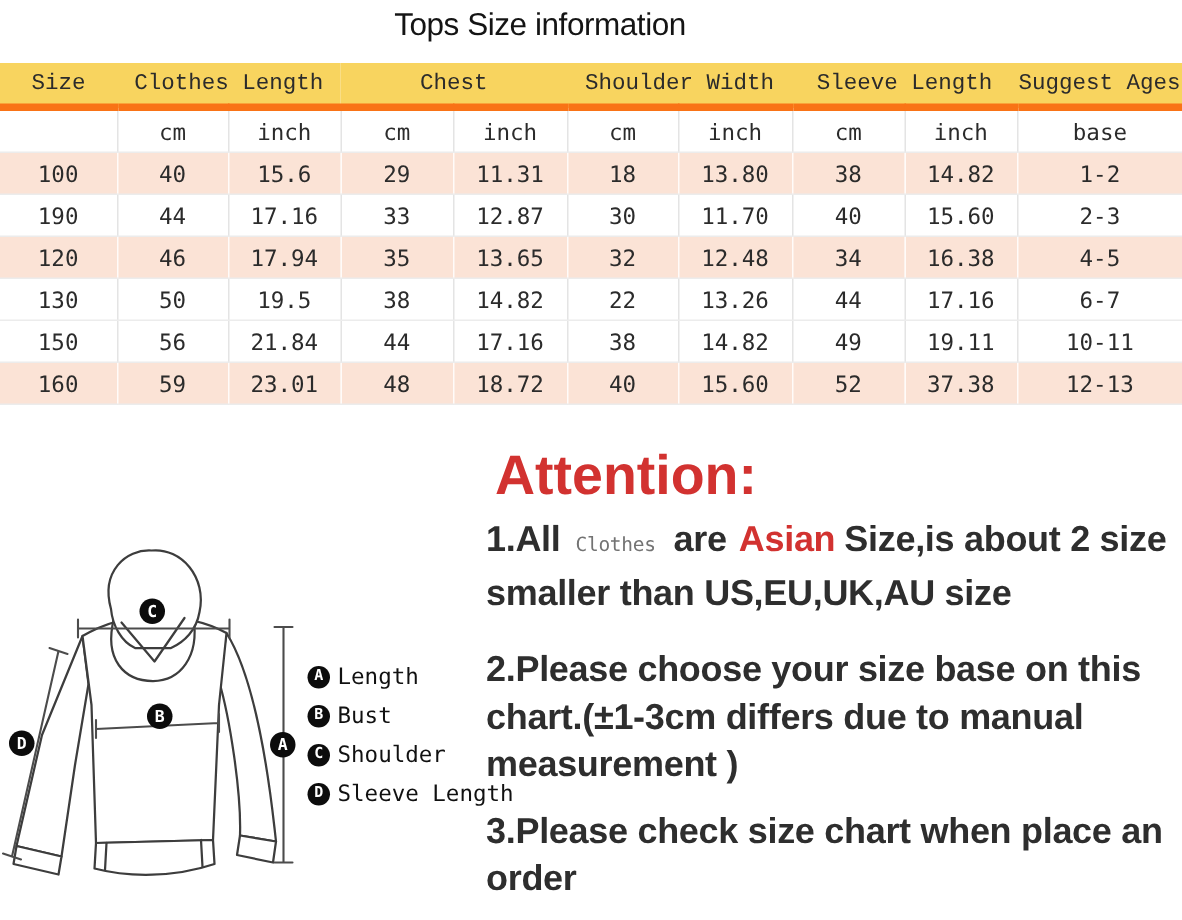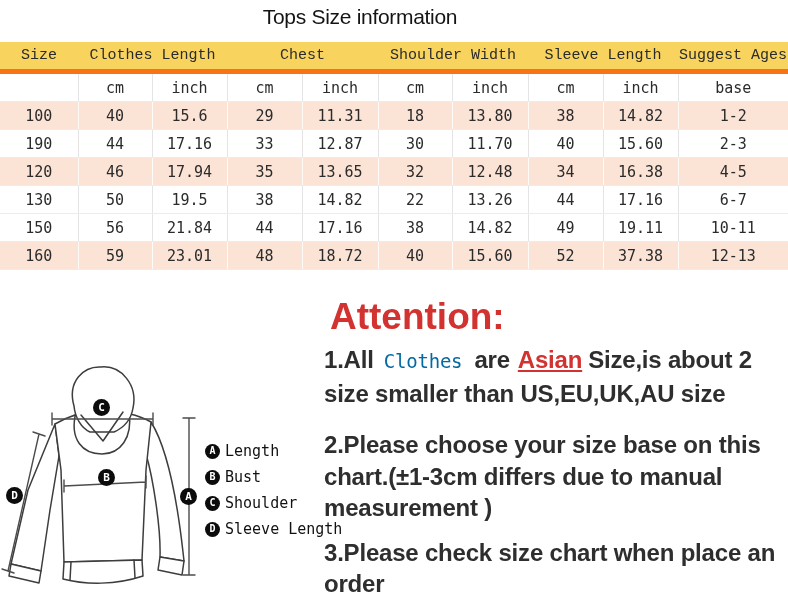--- a/index.html
+++ b/index.html
@@ -46,25 +46,25 @@
     color:var(--accent-red,#D23230);margin:0 0 4px 6px;
   }
   .note{
     font-size:24px;font-weight:bold;line-height:31.5px;
     letter-spacing:-0.2px;margin:0;
   }
   .note-2{margin-top:20px;}
   .note-3{margin-top:13px;}
   .n1-clothes{
     font-family:"DejaVu Sans Mono", monospace;font-weight:normal;
-    font-size:19px;color:#0369a1;margin:0 12px 0 10px;
+    font-size:13px;color:#737373;margin:0 12px 0 10px;
   }
   .n1-mid{margin-right:8px;}
   .n1-asian{
-    color:var(--accent-red,#D23230);text-decoration:underline;margin-right:6px;
+    color:var(--accent-red,#D23230);margin-right:6px;
   }
   
   .diagram{position:absolute;left:0;top:360px;width:330px;height:253px;}
   .diagram svg{position:absolute;left:0;top:0;}
   .marker{
     position:absolute;width:17px;height:17px;border-radius:50%;
     background:#0c0c0c;color:#fff;font-family:"DejaVu Sans Mono", monospace;
     font-size:11px;font-weight:bold;display:flex;align-items:center;
     justify-content:center;line-height:1;
   }

